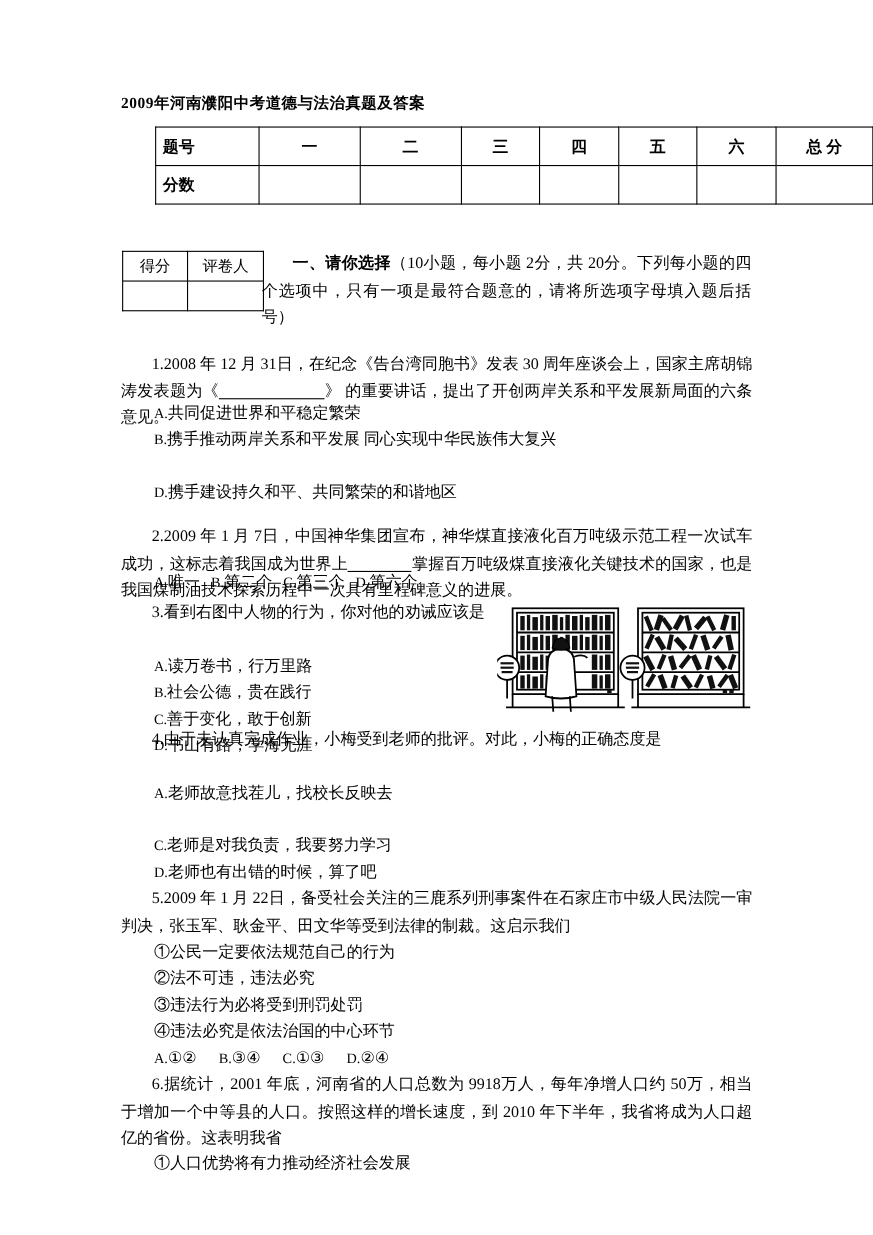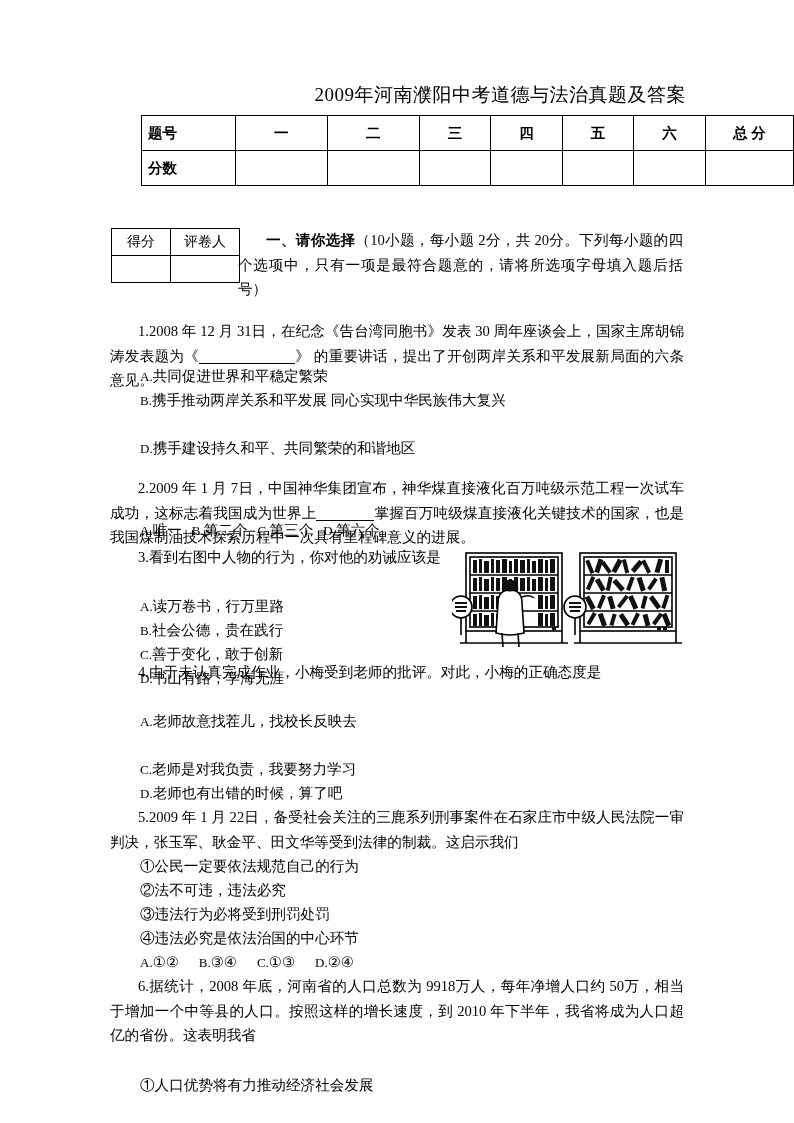--- a/index.html
+++ b/index.html
@@ -21,24 +21,24 @@
     width: 794px;
     height: 1123px;
   }
 
   
   .doc-title {
     position: absolute;
     left: 110px;
     top: 82px;
     width: 576px;
-    text-align: right;
-    font-size: 19px;
+    text-align: left;
+    font-size: 14px;
     line-height: 26px;
-    font-weight: 400;
+    font-weight: 700;
     letter-spacing: 0.5px;
     white-space: nowrap;
   }
 
   
   .score-table {
     position: absolute;
     left: 141px;
     top: 115px;
     border-collapse: collapse;
@@ -458,16 +458,16 @@
 
   <div class="txt q-indent" style="left:110px; top:805px; width:574px;">5.2009 年 1 月 22日，备受社会关注的三鹿系列刑事案件在石家庄市中级人民法院一审判决，张玉军、耿金平、田文华等受到法律的制裁。这启示我们</div>
   <div class="opt" style="top:854px;">①公民一定要依法规范自己的行为</div>
   <div class="opt" style="top:878px;font-family:Liberation Serif, serif;">②法不可违，违法必究</div>
   <div class="opt" style="top:902px;">③违法行为必将受到刑罚处罚</div>
   <div class="opt" style="top:926px;">④违法必究是依法治国的中心环节</div>
   <div class="opt opt-row" style="top:950px;">
     <span class="ltr">A.</span><span>①②</span><span class="gap"></span><span class="gap"></span><span class="ltr">B.</span><span>③④</span><span class="gap"></span><span class="gap"></span><span class="ltr">C.</span><span>①③</span><span class="gap"></span><span class="gap"></span><span class="ltr">D.</span><span>②④</span>
   </div>
 
-  <div class="txt q-indent" style="left:110px; top:974px; width:574px;">6.据统计，2008 年底，河南省的人口总数为 9918万人，每年净增人口约 50万，相当于增加一个中等县的人口。按照这样的增长速度，到 2010 年下半年，我省将成为人口超亿的省份。这表明我省</div>
-  <div class="opt" style="top:1073px;">①人口优势将有力推动经济社会发展</div>
+  <div class="txt q-indent" style="left:110px; top:974px; width:574px;">6.据统计，2001 年底，河南省的人口总数为 9918万人，每年净增人口约 50万，相当于增加一个中等县的人口。按照这样的增长速度，到 2010 年下半年，我省将成为人口超亿的省份。这表明我省</div>
+  <div class="opt" style="top:1047px;font-family:Liberation Mono, monospace;">①人口优势将有力推动经济社会发展</div>
 
 </div>
 
 </body></html>

